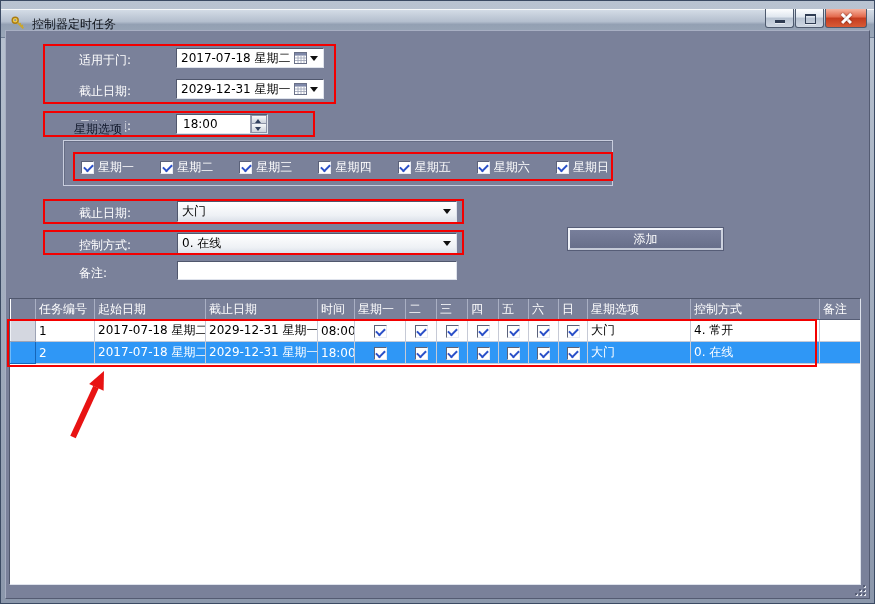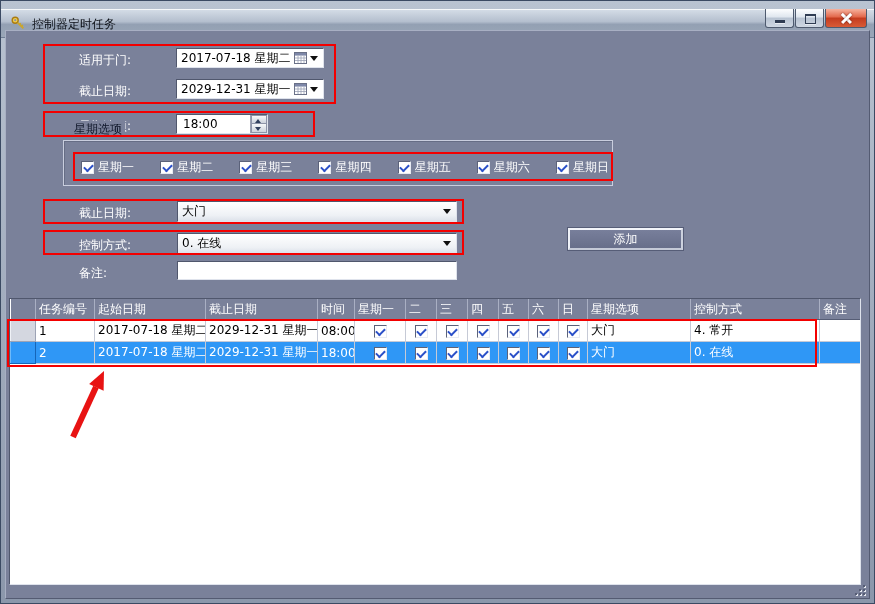--- a/index.html
+++ b/index.html
@@ -60,21 +60,21 @@
   .group-label { position:absolute; left:70px; top:120px; color:#0f172a; background:#7a819a; padding:0 3px; }
   .weekdays { position:absolute; left:80px; top:158px; width:528px; display:flex; justify-content:space-between; }
   .wk-item { display:flex; align-items:center; gap:4px; color:#fff; }
   .cb {
     width:13px; height:13px; background:#fff; position:relative; box-sizing:border-box;
     border:1px solid; border-color:#5b627a #e8ebf2 #e8ebf2 #5b627a; flex:0 0 auto;
   }
   .cb .mark { position:absolute; left:1.5px; top:2px; width:7px; height:4px; border-left:2px solid #2b50c8; border-bottom:2px solid #2b50c8; transform:rotate(-45deg); }
   
   .pbtn {
-    position:absolute; width:115px; height:22px; box-sizing:border-box;
+    position:absolute; width:155px; height:22px; box-sizing:border-box;
     background:linear-gradient(#787f9b,#676e8a); color:#fff; text-align:center; line-height:18px;
     border:2px solid; border-color:#f2f4f9 #ccd1de #c4c9d7 #eef1f7;
     box-shadow:0 0 0 1px #565d77; cursor:default; white-space:nowrap; overflow:hidden;
   }
   
   .grid-wrap {
     position:absolute; left:8px; top:297px; width:852px; height:287px; box-sizing:border-box;
     background:#fff; border:1px solid; border-color:#50576d #dfe3ec #dfe3ec #50576d; overflow:hidden;
   }
   table.grid { border-collapse:collapse; table-layout:fixed; width:850px; }

